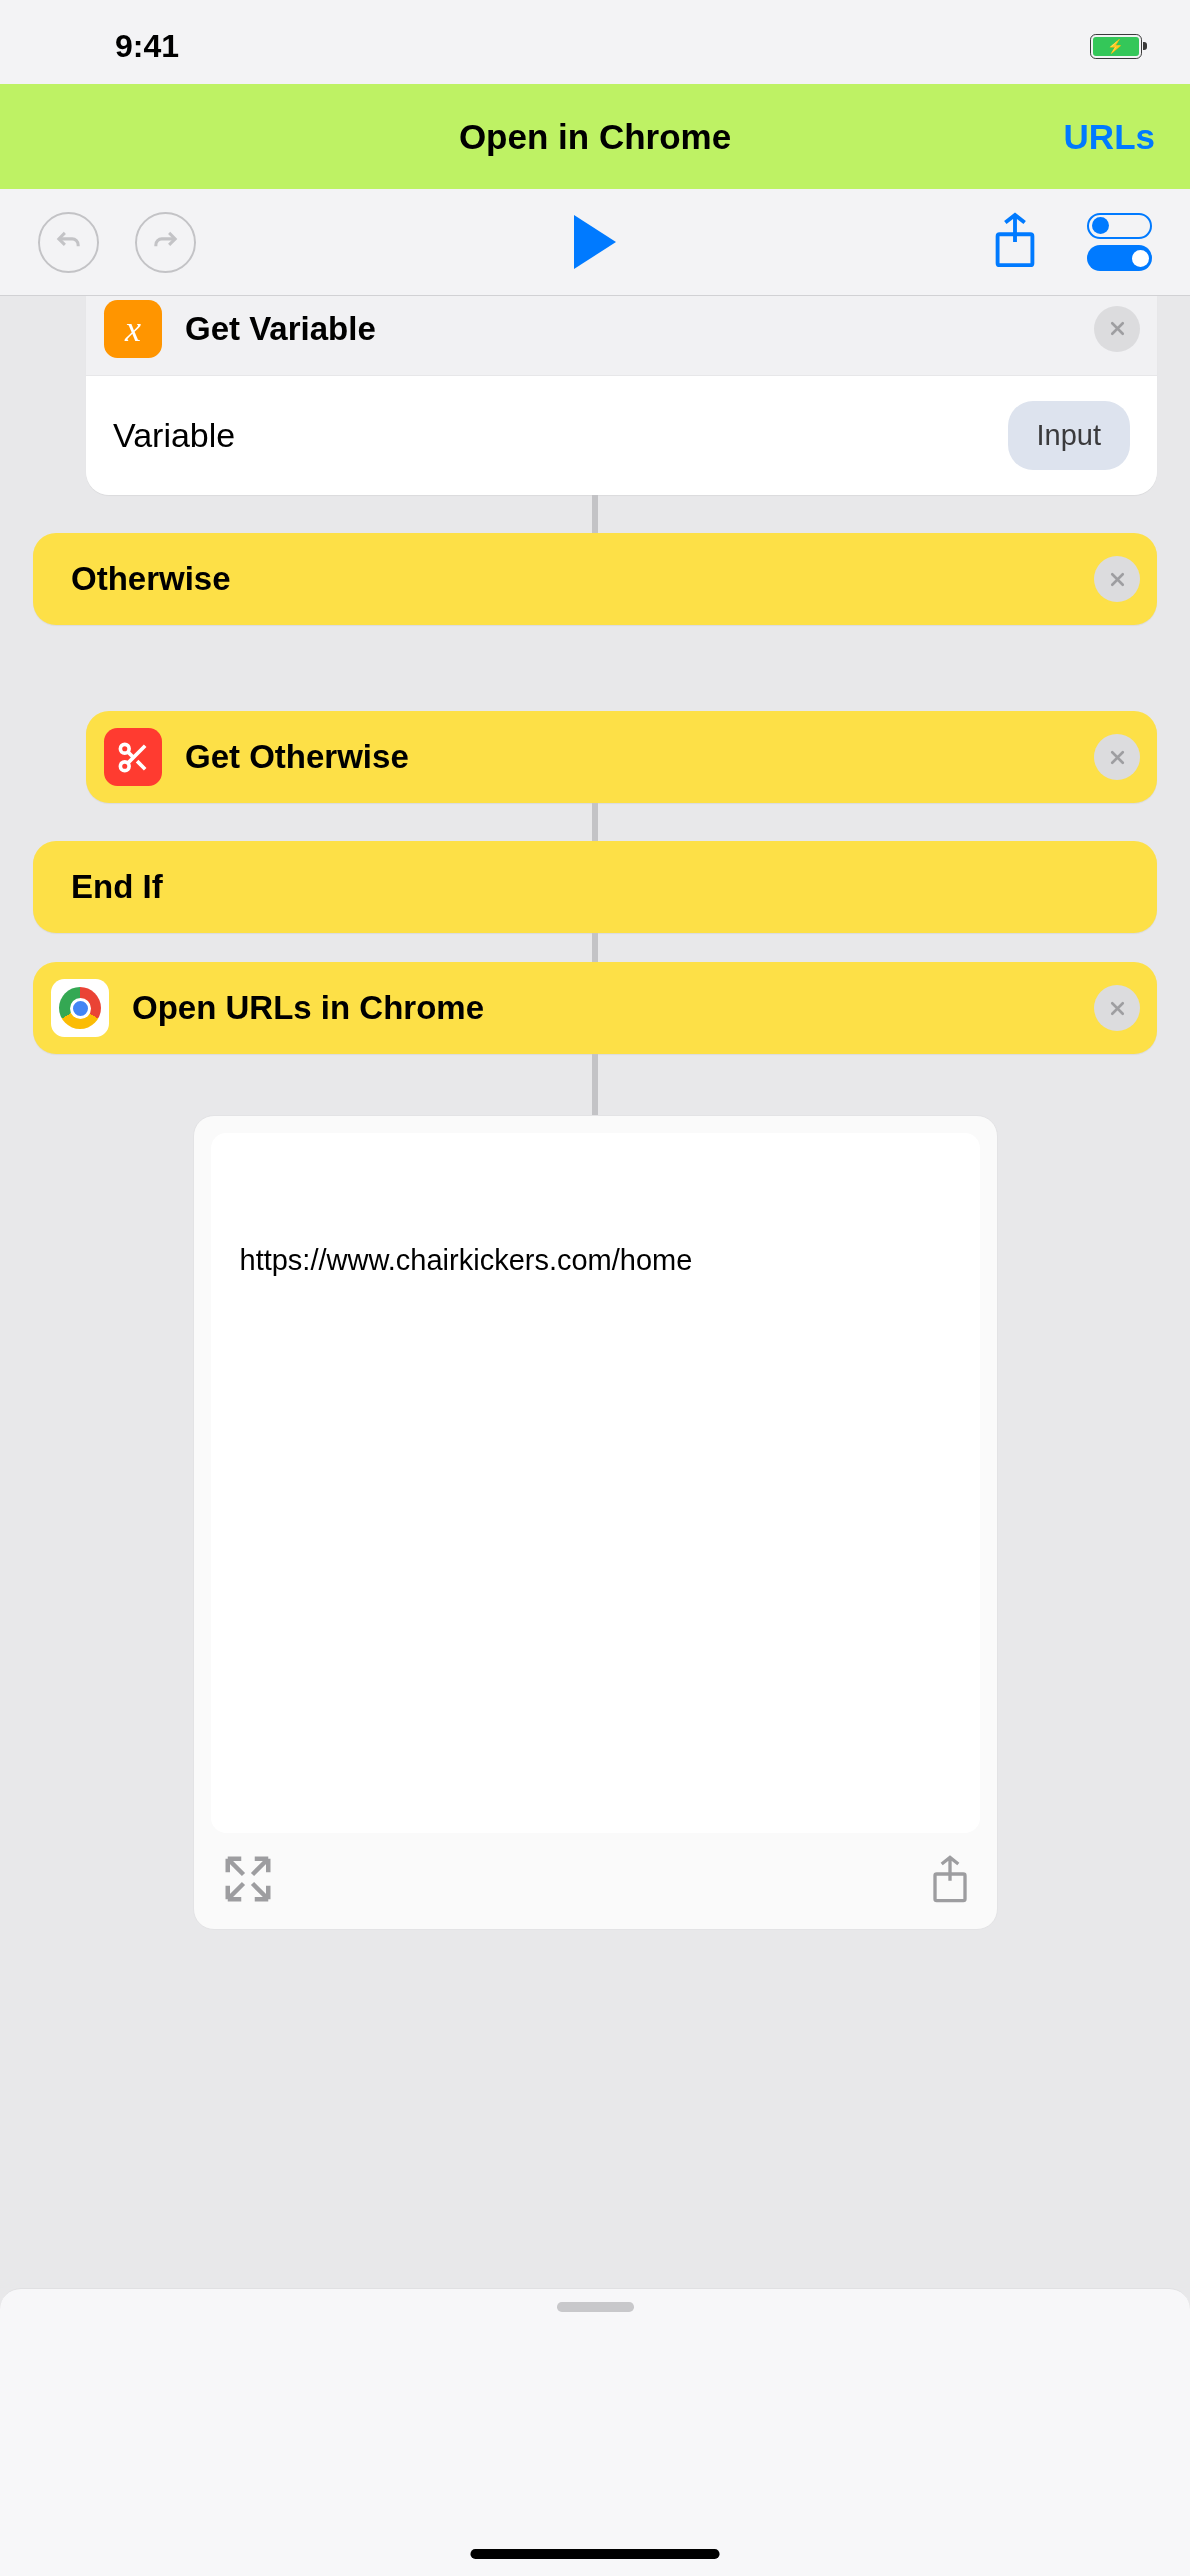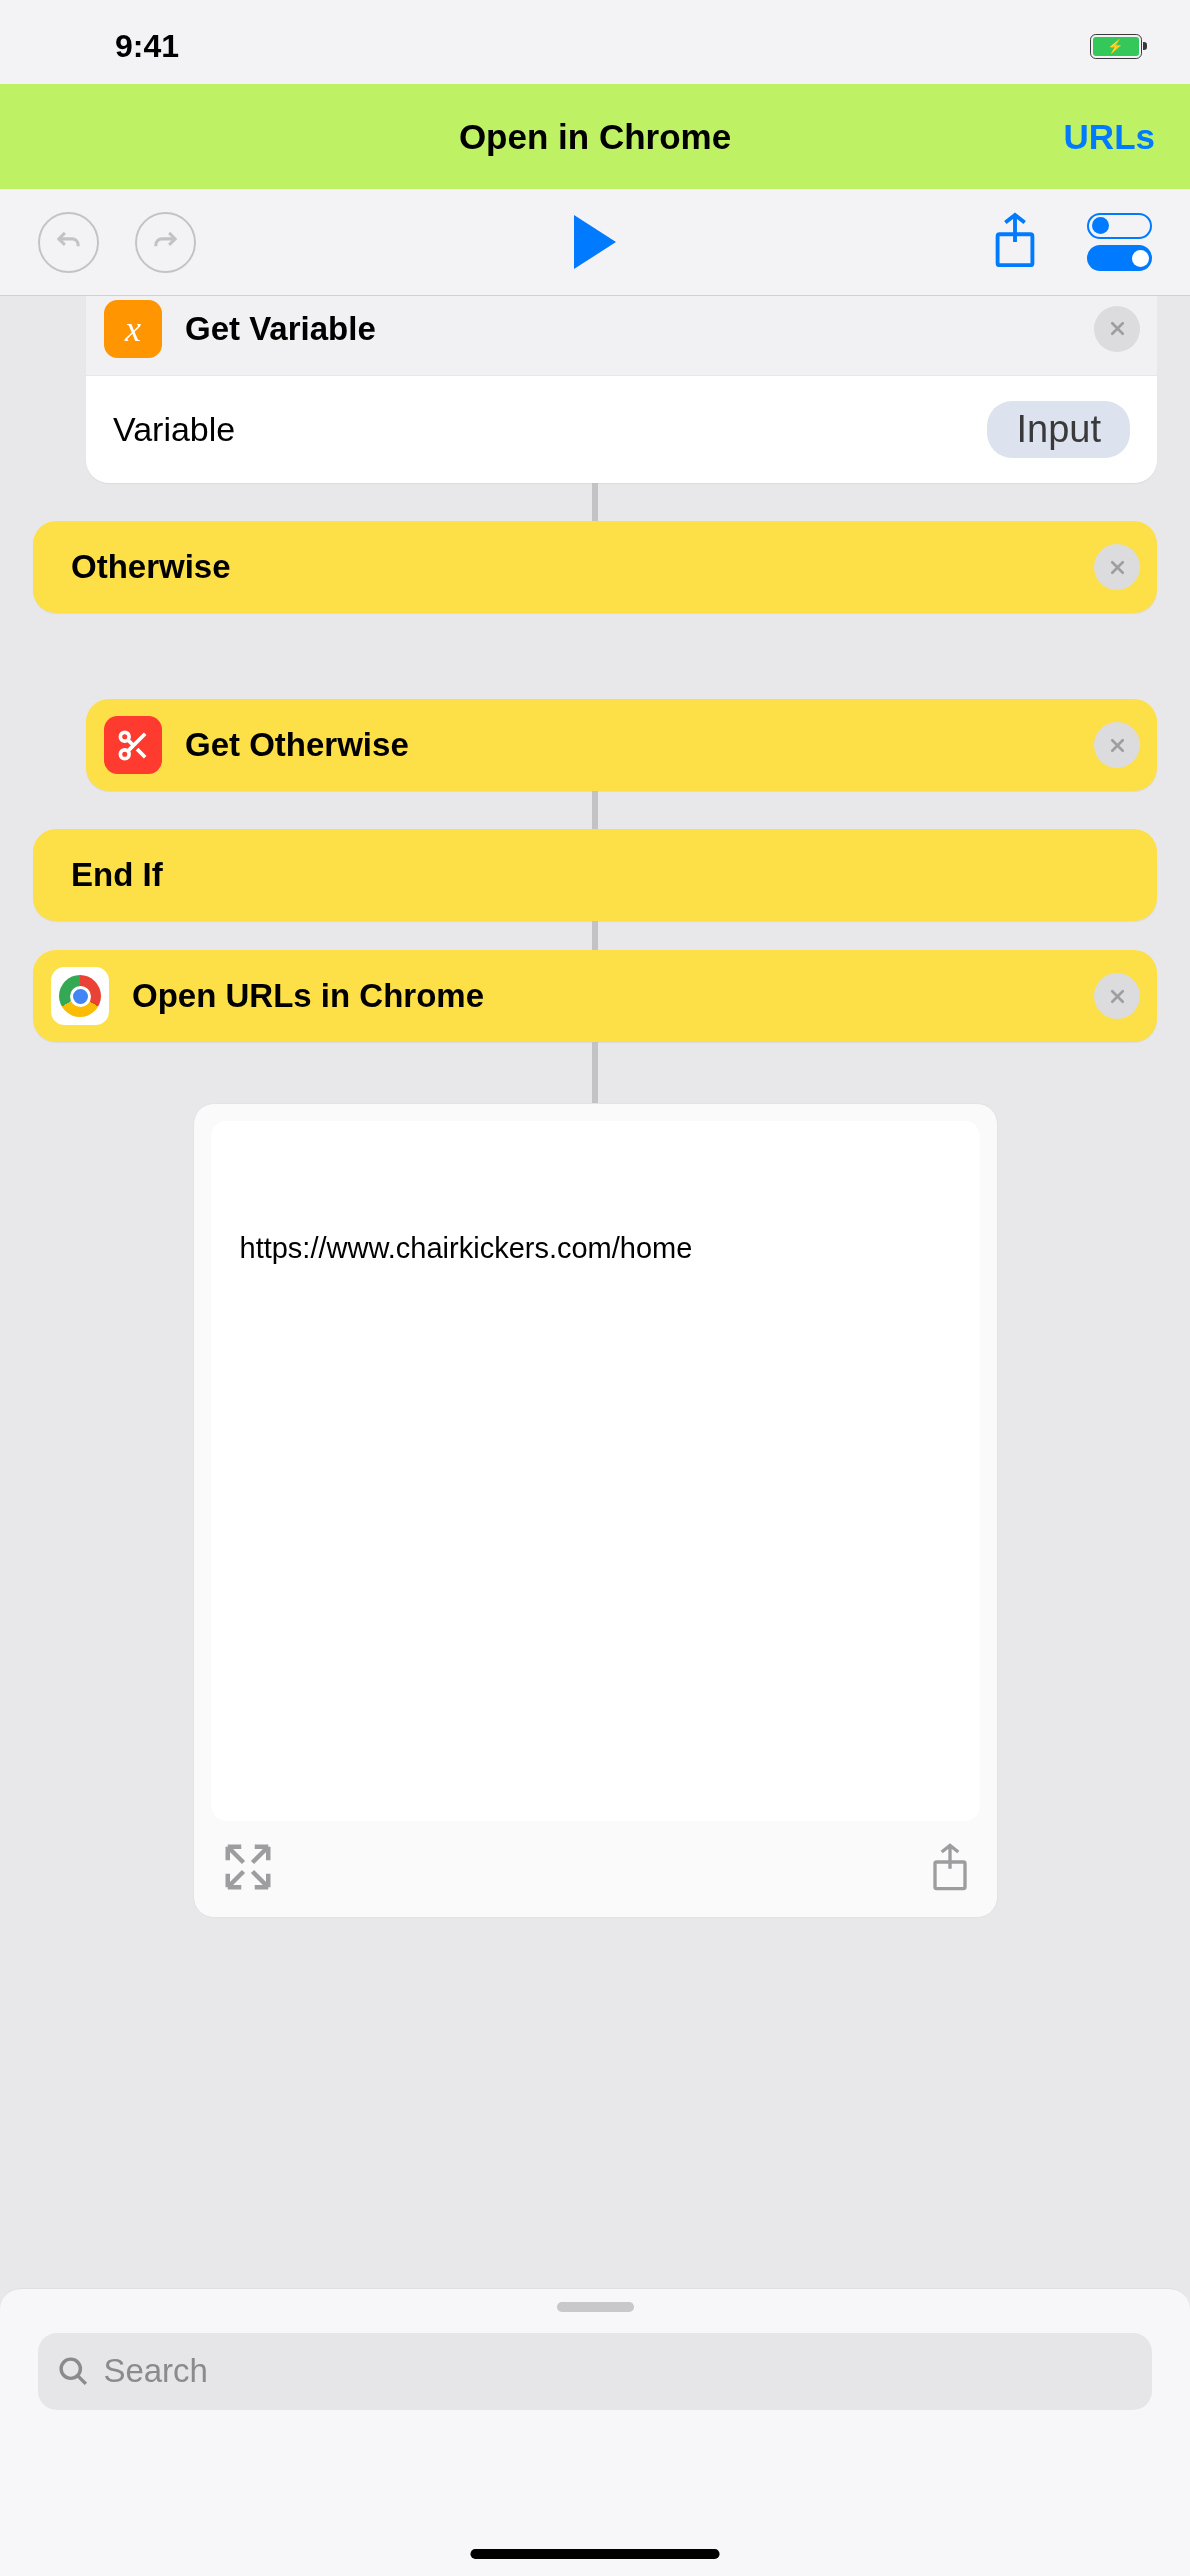--- a/index.html
+++ b/index.html
@@ -228,22 +228,22 @@
       border-top: 1px solid #e7e7e9;
     }
     .detail-label {
       font-size: 34px;
       color: #000;
     }
     .token {
       margin-left: auto;
       background: #dde3ee;
       border-radius: 25px;
-      padding: 7px 29px;
-      font-size: 38px;
+      padding: 18px 29px;
+      font-size: 29px;
       color: #3a3a3c;
     }
 
     
     .partial-card {
       background: #f1f1f3;
       border-radius: 0 0 23px 23px;
       margin: 0 33px 0 86px;
       box-shadow: 0 1px 1px rgba(0,0,0,0.06);
     }
@@ -492,22 +492,15 @@
             <rect x="3" y="12" width="18" height="16" rx="1"></rect>
           </svg>
       </div>
     </div>
   </div>
 
 </div>
 
 <div class="search-panel">
   <div class="grabber"></div>
-  <div class="search-field">
-    <svg viewBox="0 0 24 24" fill="none" stroke="#8b8b8e" stroke-width="2.5">
-        <circle cx="10" cy="10" r="7"></circle>
-        <path d="M21 21l-6-6"></path>
-      </svg>
-    <span class="search-placeholder">Search</span>
-  </div>
   <div class="home-indicator"></div>
 </div>
 
 
 </body></html>

